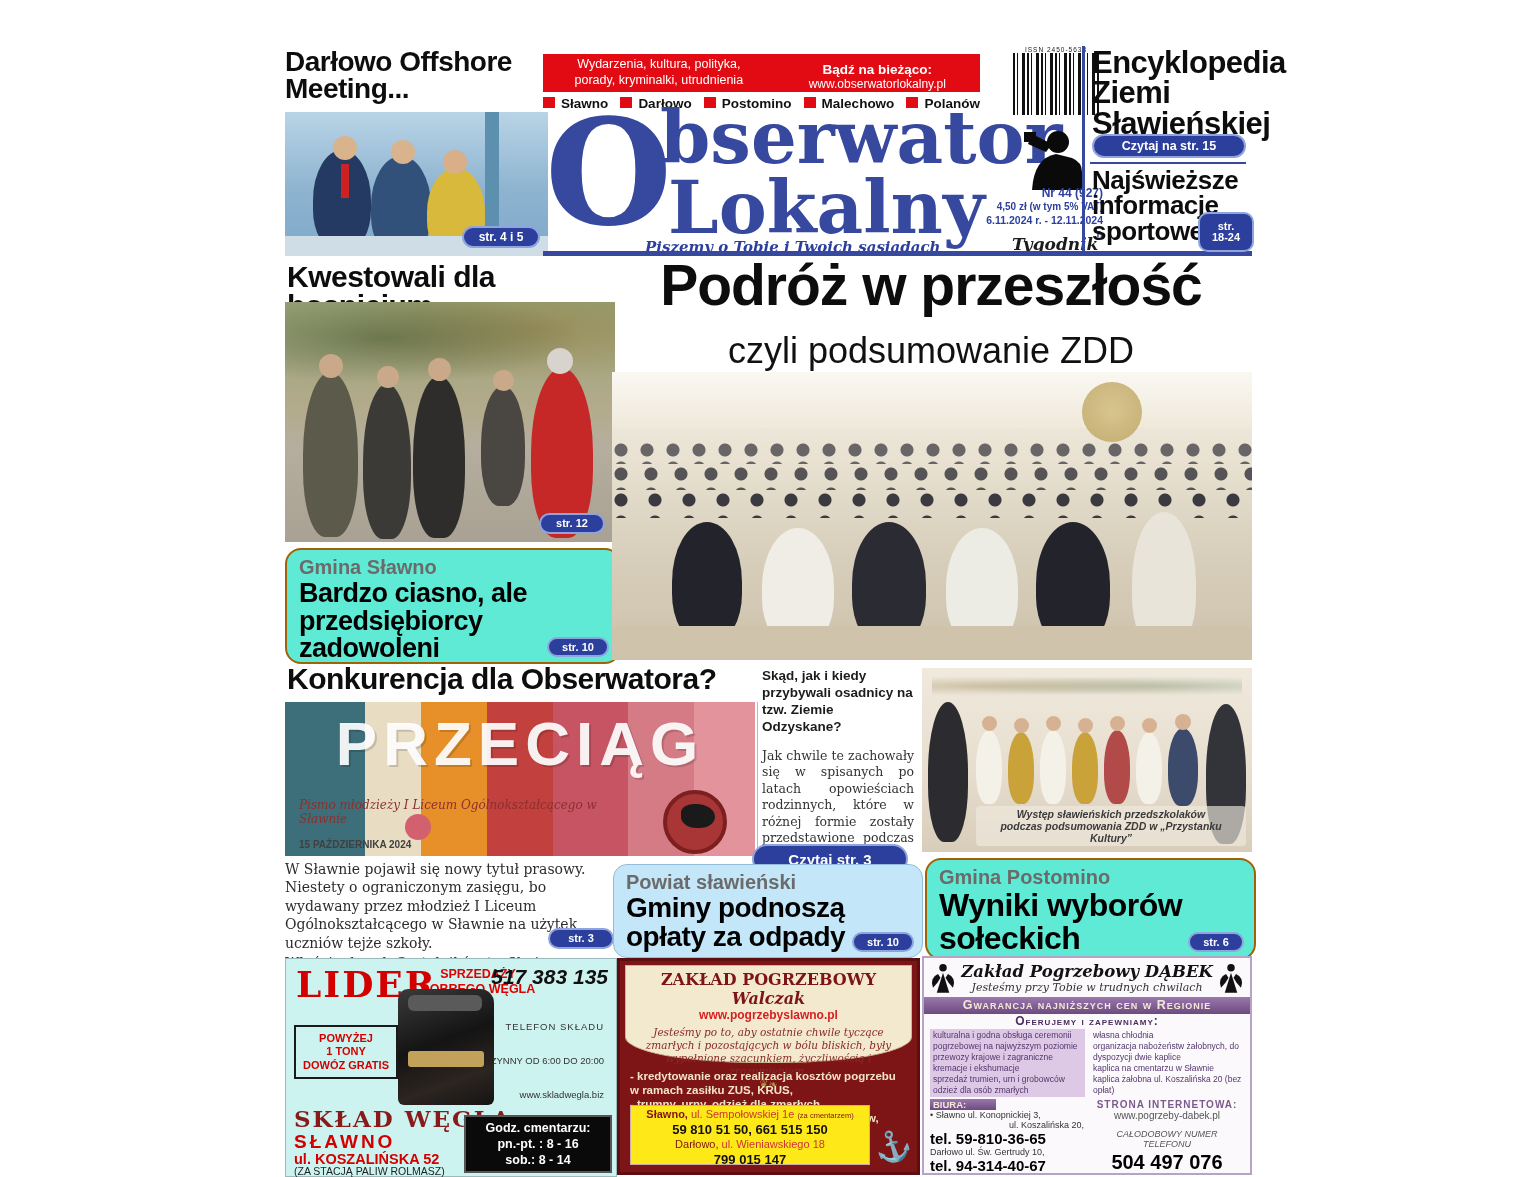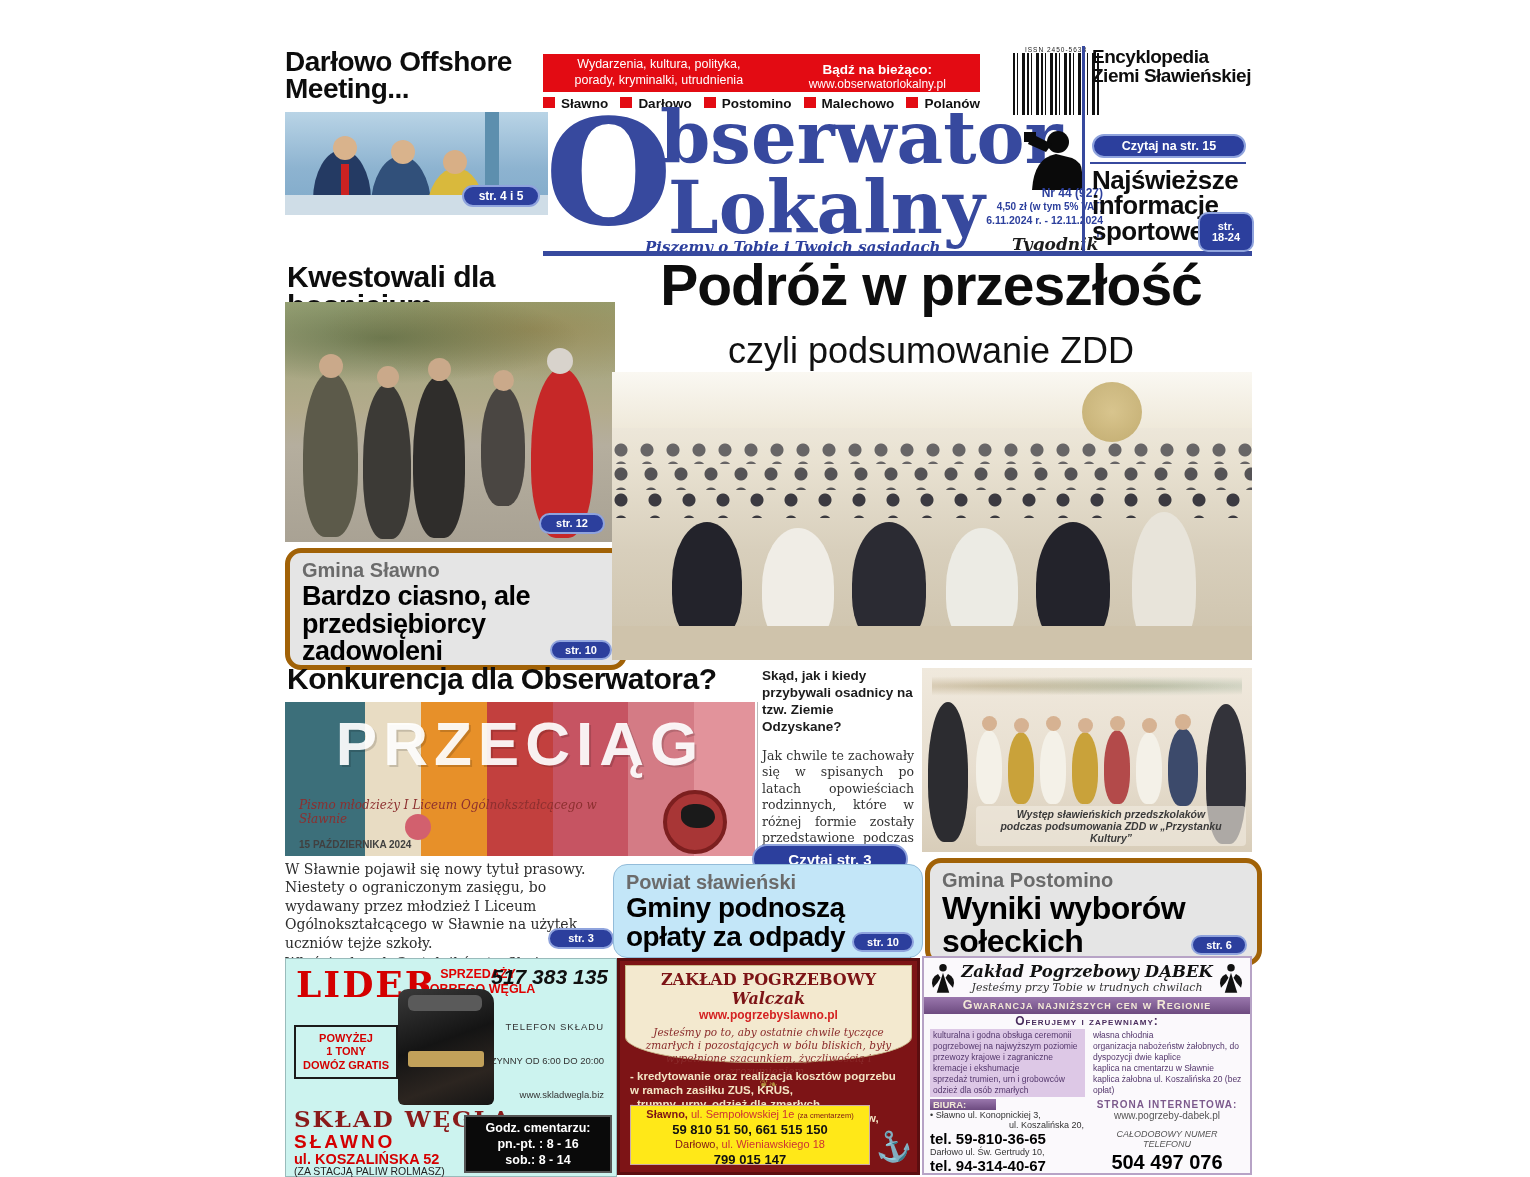--- a/index.html
+++ b/index.html
@@ -5,21 +5,21 @@
   html,body{margin:0;padding:0;background:#fff;}
   #canvas{position:relative;width:1530px;height:1177px;background:#ffffff;overflow:hidden;
           font-family:"Liberation Sans",sans-serif;color:#111;}
   .abs{position:absolute;}
   
   .pill{background:#2c3f9d;color:#fff;font-weight:bold;border-radius:999px;
         border:2px solid #8fa3dd;display:flex;align-items:center;justify-content:center;
         text-align:center;line-height:1;}
   .kicker{color:#6b6b6b;font-weight:bold;font-size:20px;line-height:1.05;}
   .boxtitle{font-weight:bold;color:#000;line-height:1.02;letter-spacing:-.5px;}
-  .ybox{background:#e5e5e5;border:5px solid #a16207;border-radius:16px;padding:7px 12px;}
+  .ybox{background:#5eead4;border:2px solid #a16207;border-radius:16px;padding:7px 12px;}
   .bbox{background:#c3e6f8;border:1px solid #93bcd9;border-radius:14px;padding:7px 12px;}
   .headline{font-weight:bold;color:#0d0d0d;letter-spacing:-.5px;line-height:.98;}
   
   .serif{font-family:"DejaVu Serif",serif;}
   .mast-letter{font-family:"DejaVu Serif",serif;font-weight:bold;color:#37499e;}
   .navy{color:#2c3f9d;}
   .redband{background:#e30b13;color:#fff;}
   .townsq{width:12px;height:11px;background:#e30b13;display:inline-block;margin-right:6px;}
   
   .photo{overflow:hidden;position:absolute;}
@@ -31,21 +31,21 @@
   .walczak-bullets{color:#f3e4c4;font-weight:bold;font-size:11.5px;line-height:1.22;margin:4px 10px 0 10px;}
   .dabek-item{font-size:8.5px;color:#53366b;line-height:1.3;}
   .scaps{font-variant:small-caps;}
 </style>
 </head>
 <body>
 
 <div id="canvas">
 
   <div class="abs headline" style="left:285px;top:48px;width:275px;font-size:28px;">Darłowo Offshore Meeting...</div>
-  <div class="photo" style="left:285px;top:112px;width:263px;height:103px;background:linear-gradient(180deg,#b9d4e6 0%,#8db3d0 55%,#7fa9c9 100%);">
+  <div class="photo" style="left:285px;top:112px;width:263px;height:144px;background:linear-gradient(180deg,#b9d4e6 0%,#8db3d0 55%,#7fa9c9 100%);">
     <div class="abs" style="left:200px;top:0;width:14px;height:144px;background:#5d8fae;"></div>
     <div class="ph-shape" style="left:28px;top:38px;width:58px;height:100px;background:#243a63;"></div>
     <div class="abs" style="left:48px;top:24px;width:24px;height:24px;border-radius:50%;background:#d9b38c;"></div>
     <div class="abs" style="left:56px;top:52px;width:8px;height:34px;background:#c22;"></div>
     <div class="ph-shape" style="left:86px;top:44px;width:60px;height:100px;background:#31507a;"></div>
     <div class="abs" style="left:106px;top:28px;width:24px;height:24px;border-radius:50%;background:#d9b38c;"></div>
     <div class="ph-shape" style="left:142px;top:56px;width:58px;height:88px;background:#d9b93c;"></div>
     <div class="abs" style="left:158px;top:38px;width:24px;height:24px;border-radius:50%;background:#d8af86;"></div>
     <div class="abs" style="left:0;bottom:0;width:263px;height:20px;background:#cfdde7;"></div>
     <div class="pill abs" style="right:8px;bottom:8px;width:74px;height:18px;font-size:12px;">str. 4 i 5</div>
@@ -90,21 +90,21 @@
   <div class="abs navy" style="left:985px;top:186px;width:118px;text-align:right;font-weight:bold;line-height:1.25;">
     <div style="font-size:12px;">Nr 44 (927)</div>
     <div style="font-size:10px;">4,50 zł (w tym 5% VAT)</div>
     <div style="font-size:10.5px;">6.11.2024 r. - 12.11.2024 r.</div>
   </div>
   <div class="abs serif" style="left:1012px;top:234px;font-size:17px;font-weight:bold;font-style:italic;color:#1c1c1c;">Tygodnik</div>
 
   <div class="abs" style="left:543px;top:251px;width:709px;height:5px;background:#37499e;"></div>
 
   <div class="abs" style="left:1082px;top:46px;width:3px;height:206px;background:#37499e;"></div>
-  <div class="abs headline" style="left:1092px;top:48px;width:162px;font-size:19px;">Encyklopedia Ziemi Sławieńskiej</div>
+  <div class="abs headline" style="left:1092px;top:48px;width:162px;font-size:31px;">Encyklopedia Ziemi Sławieńskiej</div>
   <div class="pill abs" style="left:1092px;top:134px;width:150px;height:20px;font-size:12.5px;">Czytaj na str. 15</div>
   <div class="abs" style="left:1090px;top:162px;width:156px;height:2px;background:#37499e;"></div>
   <div class="abs headline" style="left:1092px;top:168px;width:150px;font-size:26px;">Najświeższe informacje sportowe</div>
   <div class="pill abs" style="left:1198px;top:212px;width:52px;height:36px;font-size:11px;flex-direction:column;border-radius:10px;">
     <span>str.</span>
     <span>18-24</span>
   </div>
 
   <div class="abs headline" style="left:287px;top:262px;width:330px;font-size:30px;">Kwestowali dla hospicjum</div>
   <div class="photo" style="left:285px;top:302px;width:330px;height:240px;background:linear-gradient(180deg,#97a275 0%,#b3ab8c 45%,#b5ae9e 60%,#a9a294 100%);">

